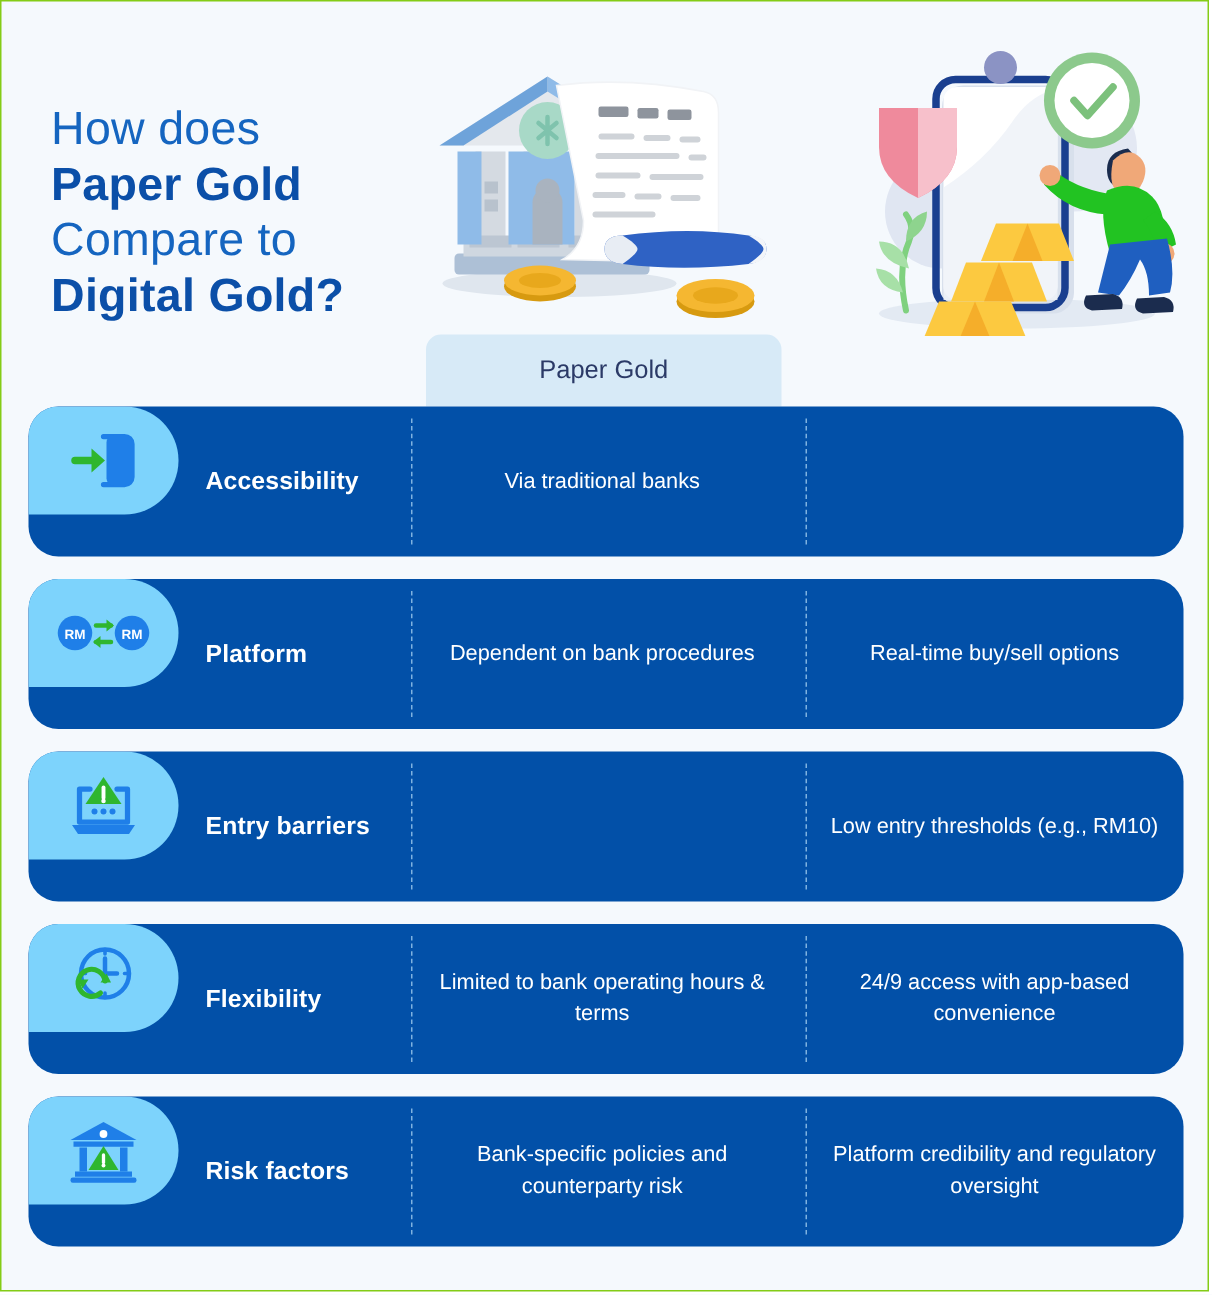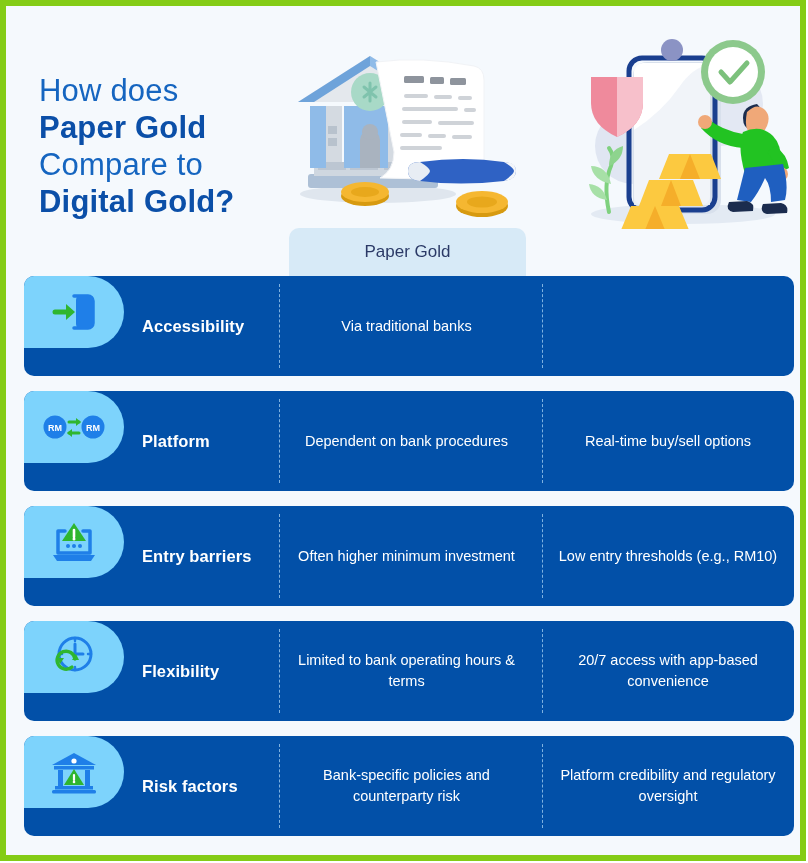--- a/index.html
+++ b/index.html
@@ -6,21 +6,21 @@
   body{
     width:808px;height:863px;
     background:#ffffff;
     font-family:"Liberation Sans", sans-serif;
     overflow:hidden;
   }
   .frame{
     position:relative;
     width:806px;height:861px;
     margin:0;
-    border:6px solid #84cc16;
+    border:1px solid #84cc16;
     background:#f5f9fd;
     box-sizing:border-box;
     overflow:hidden;
   }
 
   
   .hero{
     position:absolute;left:0;top:0;width:806px;height:225px;
   }
   .title{
@@ -48,21 +48,21 @@
   .tab-paper{left:283px;width:237px;}
   .tab-digital{left:536px;width:254px;}
 
   
   .rows{position:absolute;left:0;top:270px;width:806px;}
   .row{
     position:relative;
     height:100px;margin-bottom:15px;
     margin-left:18px;margin-right:18px;
     background:#0250a8;
-    border-radius:10px;
+    border-radius:20px;
     overflow:hidden;
   }
   .badge{
     position:absolute;left:0;top:0;
     width:100px;height:72px;
     background:#7dd3fc;
     border-radius:0 40px 40px 0;
     display:flex;align-items:center;justify-content:center;
   }
   .badge svg{display:block;}
@@ -270,40 +270,39 @@
           <circle cx="25" cy="27" r="2" fill="#1f7fe8"></circle>
           <circle cx="31" cy="27" r="2" fill="#1f7fe8"></circle>
           <path d="M25 4 l12 18 h-24 z" fill="#2fb62f"></path>
           <path d="M25 11 v7" stroke="#ffffff" stroke-width="2.6" stroke-linecap="round"></path>
           <circle cx="25" cy="20" r="1.5" fill="#ffffff"></circle>
         </svg>
       </div>
       <div class="rowlabel">Entry barriers</div>
       <div class="divider div1"></div>
       <div class="divider div2"></div>
-      <div class="cell cell-paper">Often higher minimum investment</div>
       <div class="cell cell-digital">Low entry thresholds (e.g., RM10)</div>
     </div>
 
     <div class="row">
       <div class="badge">
         <svg width="50" height="46" viewBox="0 0 50 46">
           <circle cx="26" cy="20" r="16" fill="none" stroke="#1f7fe8" stroke-width="3"></circle>
           <path d="M26 10 v10 h8" fill="none" stroke="#1f7fe8" stroke-width="3" stroke-linecap="round" stroke-linejoin="round"></path>
           <path d="M26 4 v3 M42 20 h-3 M26 36 v-3 M10 20 h3" stroke="#1f7fe8" stroke-width="2.4" stroke-linecap="round"></path>
           <path d="M23 33 a9 9 0 1 1 3 -8" fill="none" stroke="#2fb62f" stroke-width="3.4" stroke-linecap="round"></path>
           <path d="M27 20 l-4 6 l7 0 z" fill="#2fb62f"></path>
           <path d="M11 30 l4 -6 l-7 0 z" fill="#2fb62f"></path>
         </svg>
       </div>
       <div class="rowlabel">Flexibility</div>
       <div class="divider div1"></div>
       <div class="divider div2"></div>
       <div class="cell cell-paper">Limited to bank operating hours &amp; terms</div>
-      <div class="cell cell-digital">20/7 access with app-based convenience</div>
+      <div class="cell cell-digital">24/9 access with app-based convenience</div>
     </div>
 
     <div class="row">
       <div class="badge">
         <svg width="52" height="46" viewBox="0 0 52 46">
           <path d="M26 4 L48 16 H4 Z" fill="#1f7fe8"></path>
           <circle cx="26" cy="12" r="2.6" fill="#ffffff"></circle>
           <rect x="6" y="17" width="40" height="3.5" fill="#1f7fe8"></rect>
           <rect x="10" y="21" width="5" height="16" fill="#1f7fe8"></rect>
           <rect x="37" y="21" width="5" height="16" fill="#1f7fe8"></rect>

